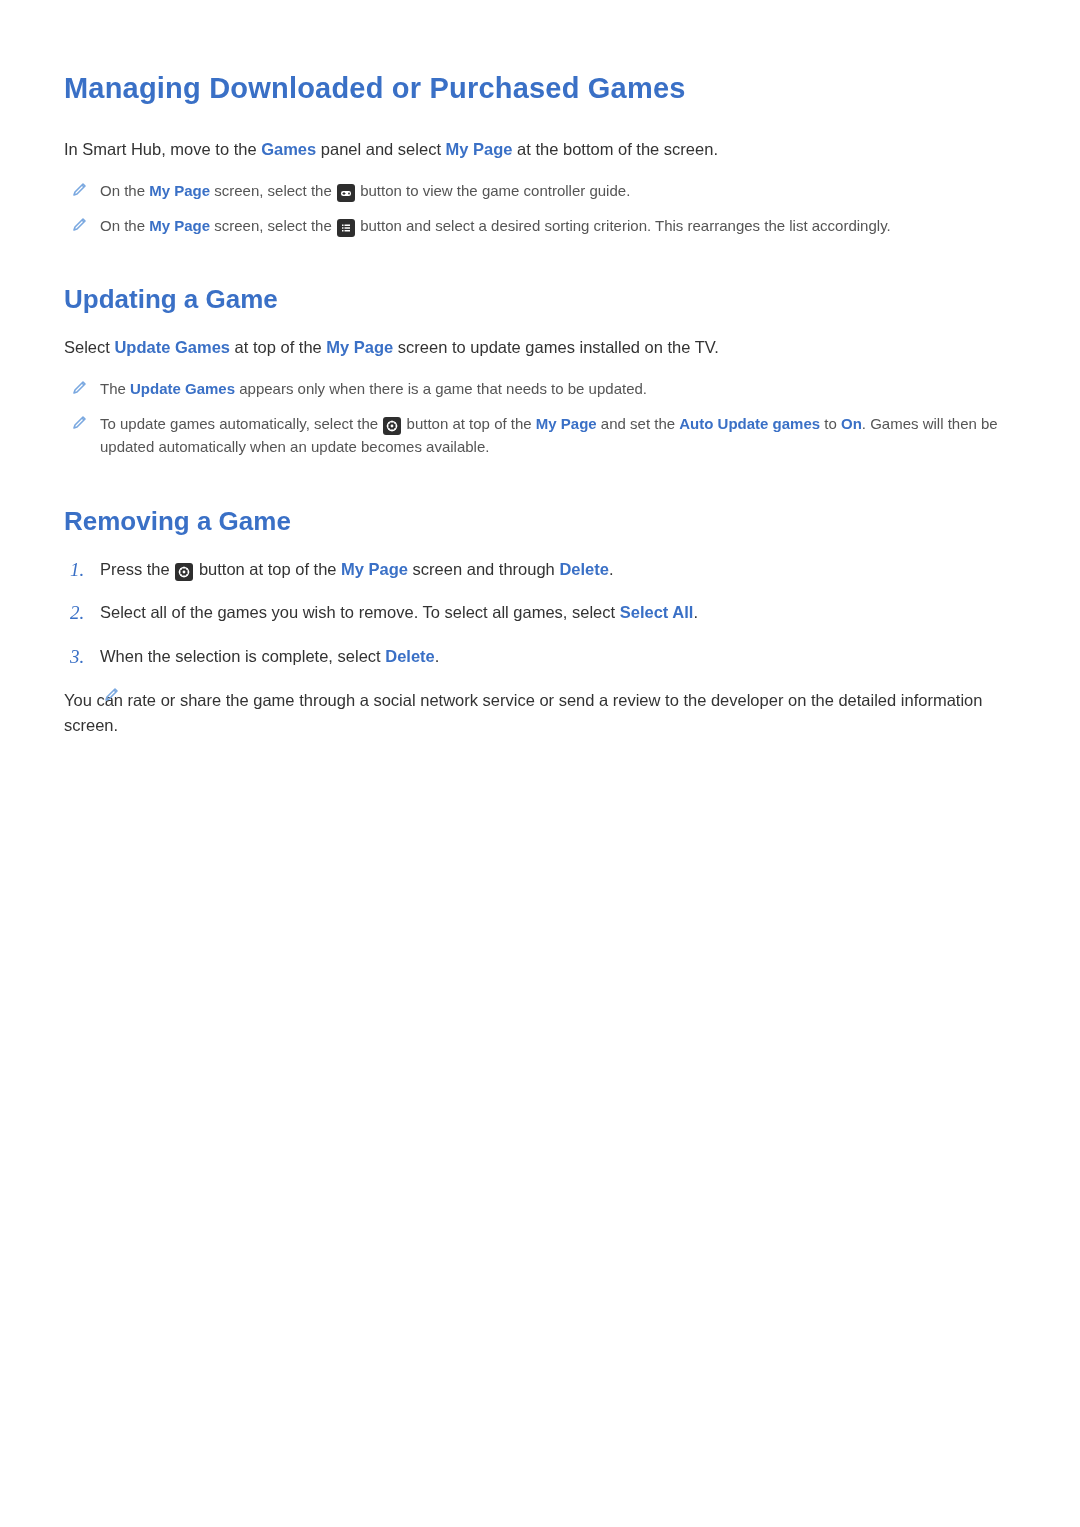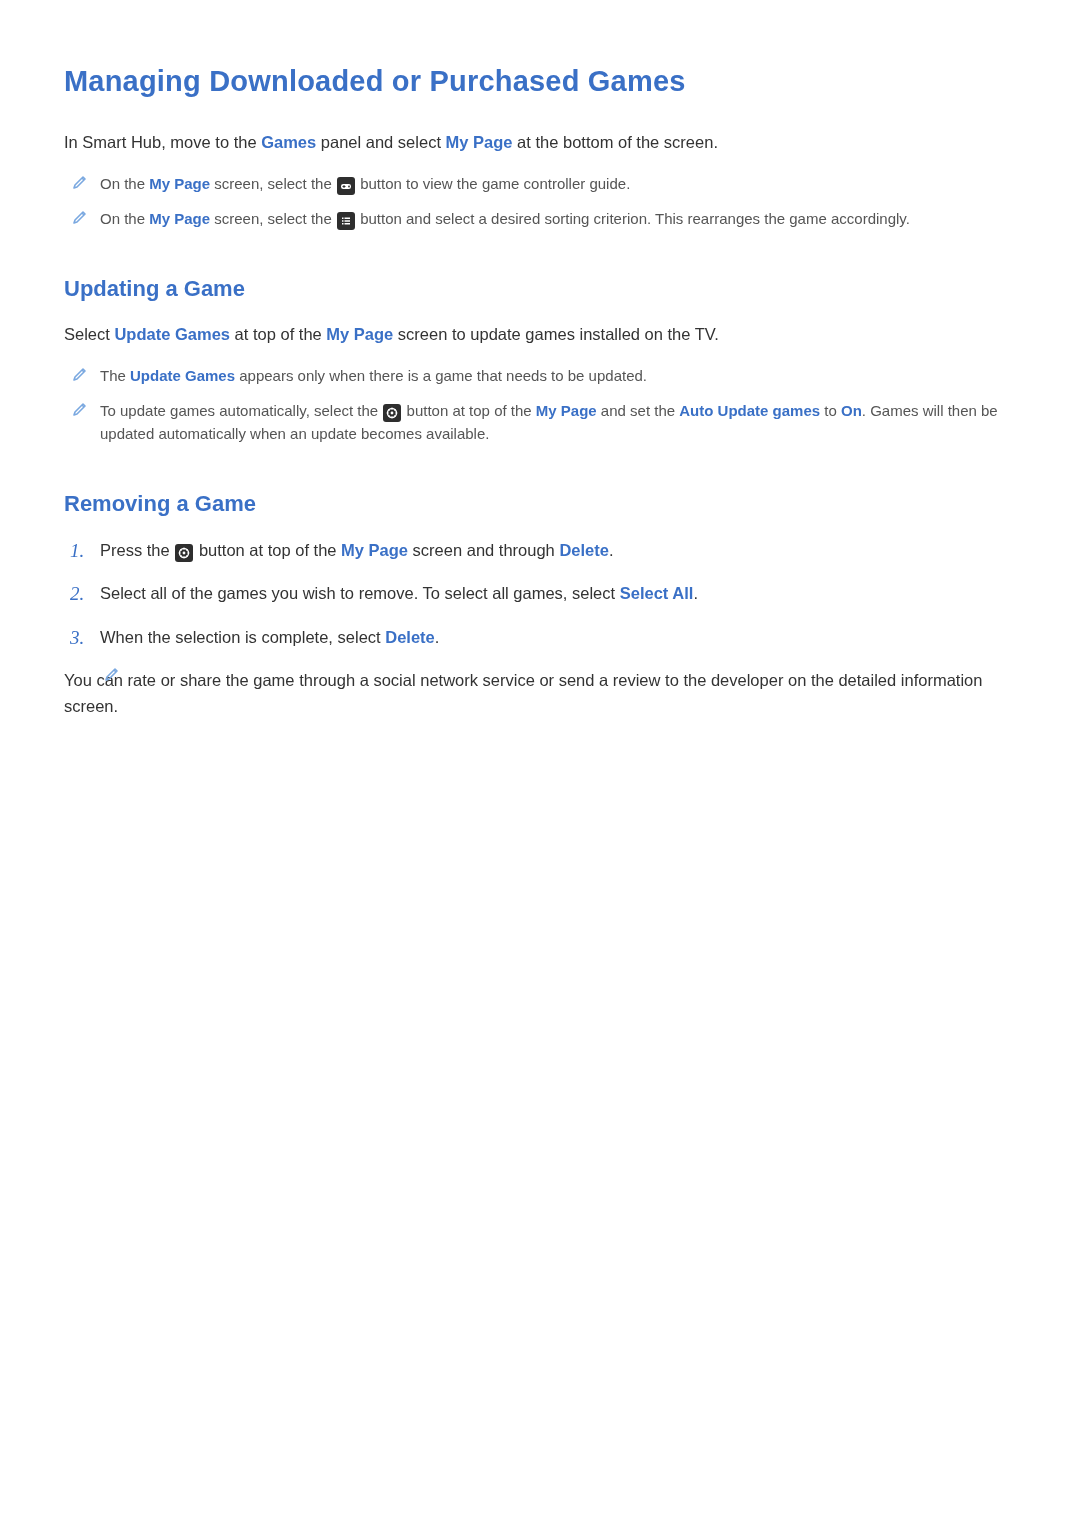--- a/index.html
+++ b/index.html
@@ -12,27 +12,27 @@
     line-height: 1.55;
   }
   .page {
     padding: 54px 64px 64px 64px;
     max-width: 1010px;
   }
   h1.title {
     color: #3a70c6;
     font-weight: 700;
     font-size: 29px;
-    margin: 5px 0 26px 0;
+    margin: 12px 0 26px 0;
     letter-spacing: 0.2px;
   }
   h2.subtitle {
     color: #3a70c6;
     font-weight: 600;
-    font-size: 22px;
+    font-size: 26px;
     margin: 42px 0 16px 0;
   }
   p.lead {
     font-size: 16.5px;
     margin: 0 0 16px 0;
   }
   .hl {
     color: #3a70c6;
     font-weight: 600;
   }
@@ -137,21 +137,21 @@
       </span>
       <span>On the </span><span class="hl">My Page</span><span> screen, select the </span><span class="btn-icon">
           <svg width="12" height="12" viewBox="0 0 12 12">
             <rect x="2" y="2.5" width="1.5" height="1.5" fill="#fff"></rect>
             <rect x="4.5" y="2.5" width="5.5" height="1.5" fill="#fff"></rect>
             <rect x="2" y="5.25" width="1.5" height="1.5" fill="#fff"></rect>
             <rect x="4.5" y="5.25" width="5.5" height="1.5" fill="#fff"></rect>
             <rect x="2" y="8" width="1.5" height="1.5" fill="#fff"></rect>
             <rect x="4.5" y="8" width="5.5" height="1.5" fill="#fff"></rect>
           </svg>
-        </span><span> button and select a desired sorting criterion. This rearranges the game accordingly.</span>
+        </span><span> button and select a desired sorting criterion. This rearranges the list accordingly.</span>
     </li>
   </ul>
 
   <h2 class="subtitle">Updating a Game</h2>
 
   <p class="lead">
     <span>Select </span><span class="hl">Update Games</span><span> at top of the </span><span class="hl">My Page</span><span> screen to update games installed on the TV.</span>
   </p>
 
   <ul class="note-list">

